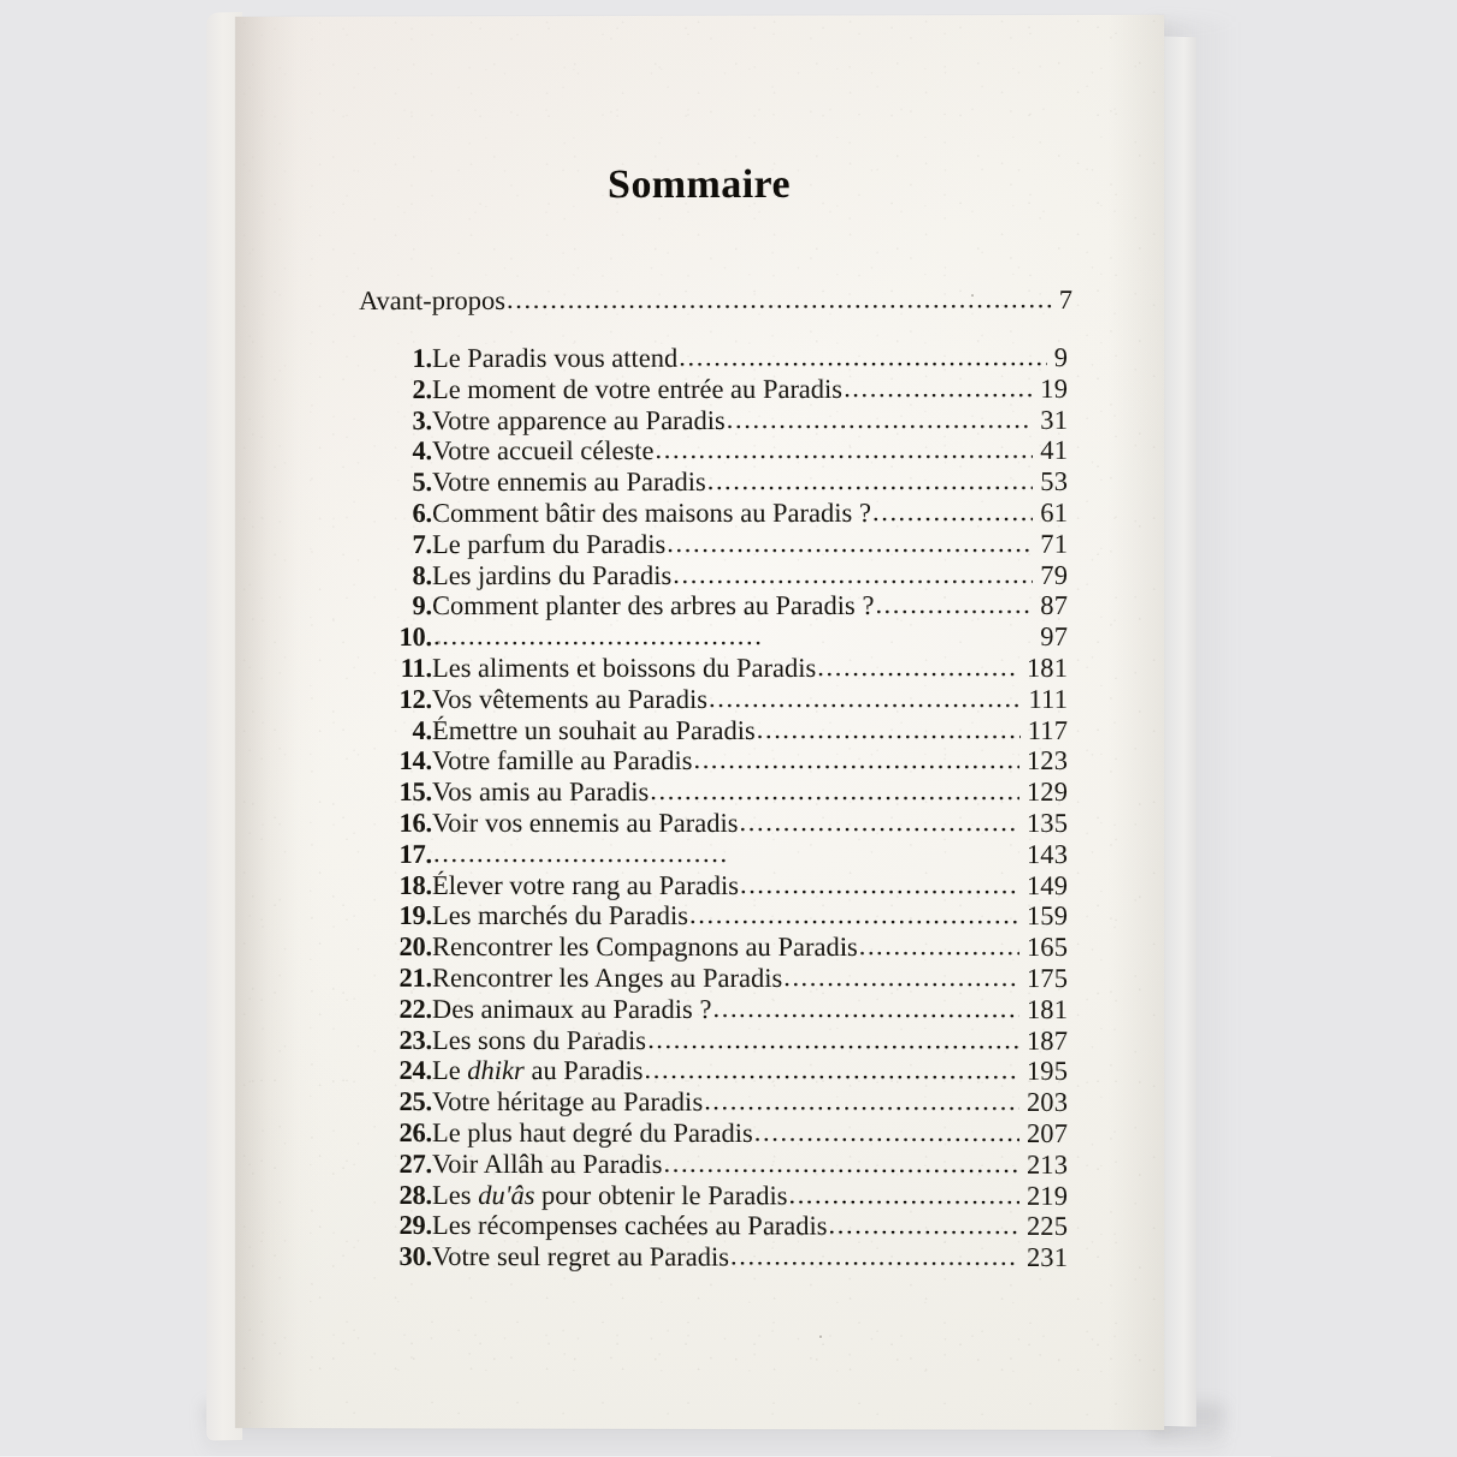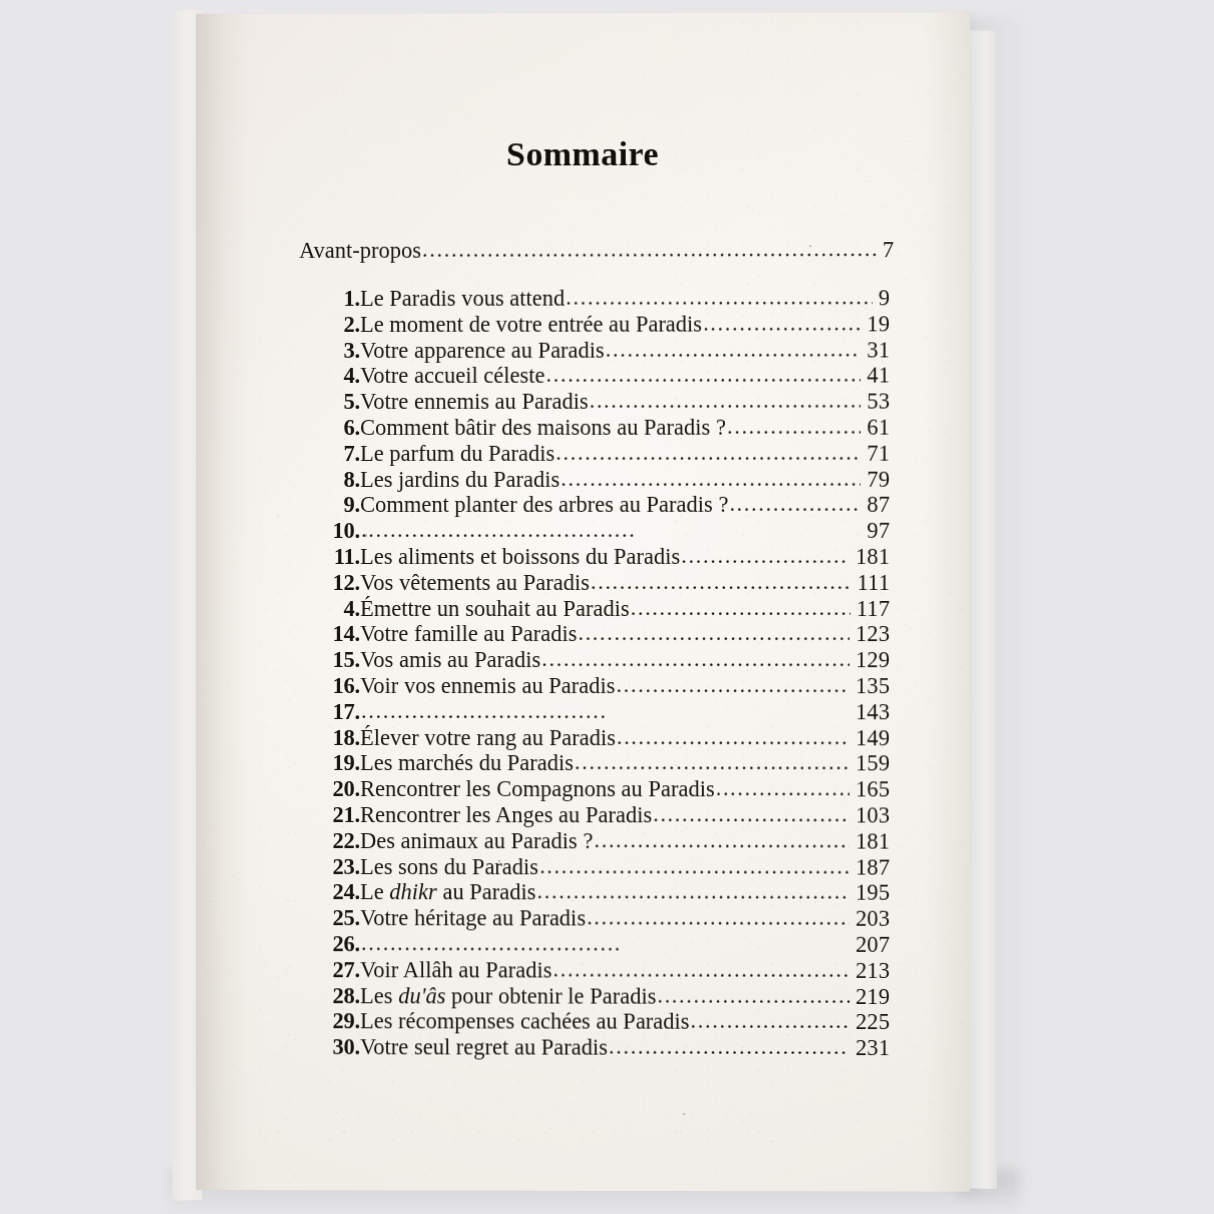--- a/index.html
+++ b/index.html
@@ -411,21 +411,21 @@
               <div class="entry-row">
                 <span class="num">20.</span> 
                 <span class="label">Rencontrer les Compagnons au Paradis</span>
                 <span class="leader">......................</span>
                 <span class="pageno">165</span>
               </div>
               <div class="entry-row">
                 <span class="num">21.</span> 
                 <span class="label">Rencontrer les Anges au Paradis</span>
                 <span class="leader">................................</span>
-                <span class="pageno">103</span>
+                <span class="pageno">175</span>
               </div>
               <div class="entry-row">
                 <span class="num">22.</span> 
                 <span class="label">Des animaux au Paradis ?</span>
                 <span class="leader">..........................................</span>
                 <span class="pageno">181</span>
               </div>
               <div class="entry-row">
                 <span class="num">23.</span> 
                 <span class="label">Les sons du Paradis</span>
@@ -439,20 +439,21 @@
                 <span class="pageno">195</span>
               </div>
               <div class="entry-row">
                 <span class="num">25.</span> 
                 <span class="label">Votre héritage au Paradis</span>
                 <span class="leader">...........................................</span>
                 <span class="pageno">203</span>
               </div>
               <div class="entry-row">
                 <span class="num">26.</span> 
+                <span class="label">Le plus haut degré du Paradis</span>
                 <span class="leader">....................................</span>
                 <span class="pageno">207</span>
               </div>
               <div class="entry-row">
                 <span class="num">27.</span> 
                 <span class="label">Voir Allâh au Paradis</span>
                 <span class="leader">................................................</span>
                 <span class="pageno">213</span>
               </div>
               <div class="entry-row">

